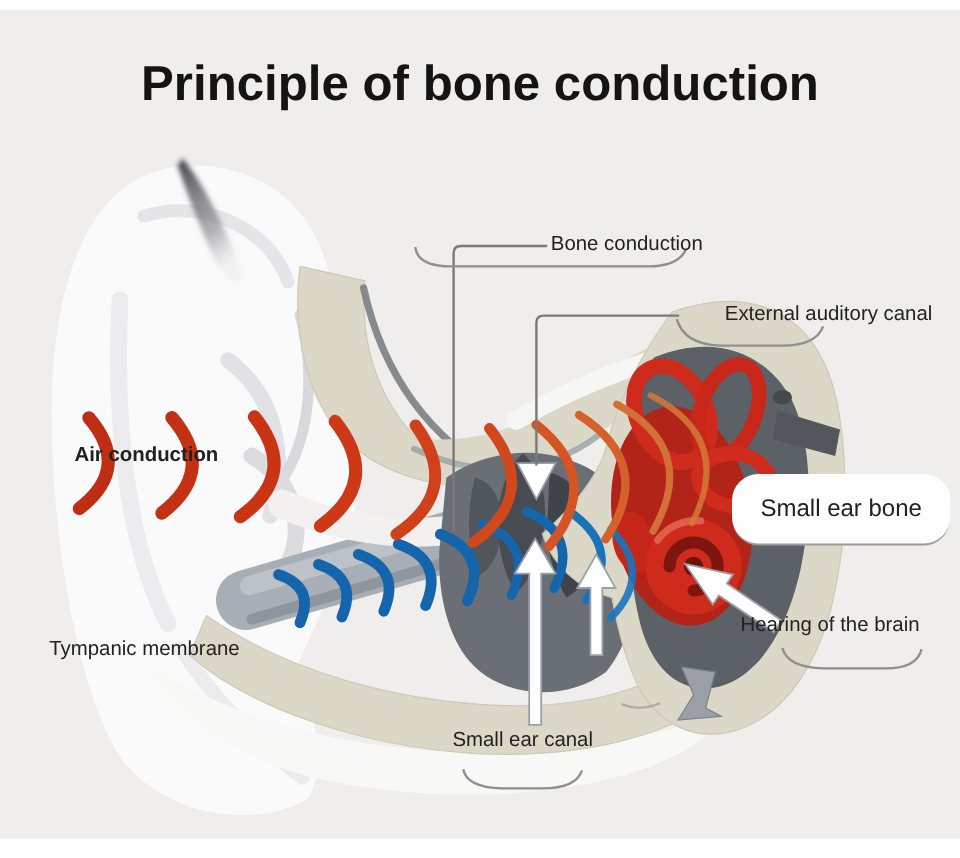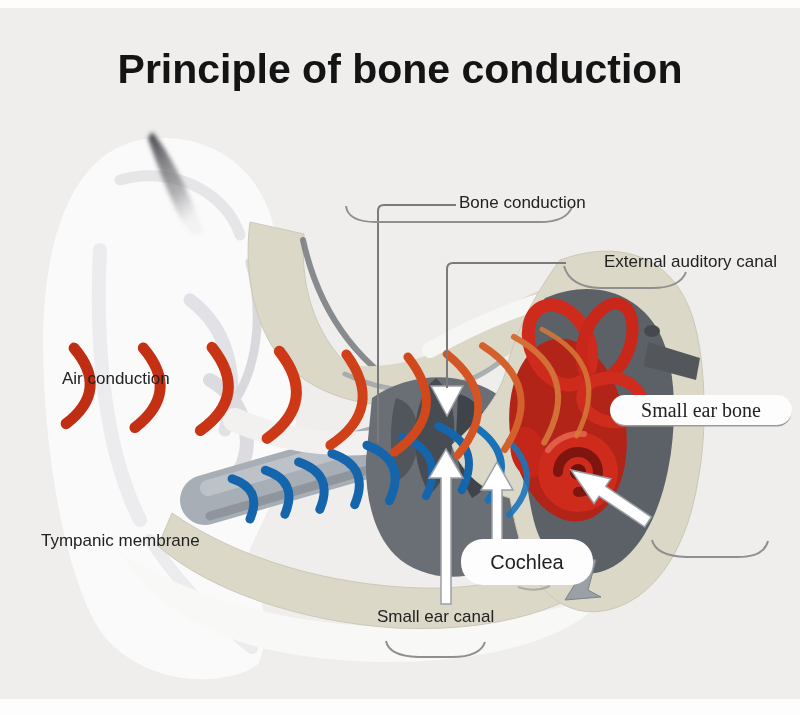--- a/index.html
+++ b/index.html
@@ -17,22 +17,22 @@
   }
   .label {
     position:absolute; color: var(--label-text, #222);
     font-size:17px; white-space:nowrap; line-height:1.15;
   }
   .bubble {
     position:absolute; background: var(--page-edge, #fdfdfd);
     border-radius:22px; display:flex; align-items:center; justify-content:center;
     color: var(--label-text, #222); font-size:20px; white-space:nowrap;
   }
-  .bubble.small-ear-bone { left:610px; top:395px; width:182px; height:30px;
-    box-shadow:0 2px 0 -0.5px #9b9b9b;font-family:Liberation Serif, serif; }
+  .bubble.small-ear-bone { left:610px; top:395px; width:182px; height:58px;
+    box-shadow:0 2px 0 -0.5px #9b9b9b; }
   .bubble.cochlea { left:461px; top:539px; width:132px; height:46px; }
   
   .bone   { fill: var(--bone-beige, #dcd8c8); }
   .leader { stroke: var(--leader-line, #7a7a7a); stroke-width:2; fill:none; }
   .swoosh { stroke:#8f8f8f; stroke-width:2; fill:none; }
   .warrow { fill:#ffffff; stroke:#9aa0a5; stroke-width:1.5; }
 </style>
 </head>
 <body>
 
@@ -187,24 +187,24 @@
       <path class="swoosh" d="M518,587 Q534,593 550,586" opacity="0.6"></path>
     </g>
   </svg>
 
   <div class="title">Principle of bone conduction</div>
 
   <div class="label" style="left:459px; top:193px;">Bone conduction</div>
 
   <div class="label" style="left:604px; top:252px;">External auditory canal</div>
 
-  <div class="label" style="left:62px; top:369px;">Air conduction</div>
+  <div class="label" style="left:62px; top:369px;font-weight:bold;">Air conduction</div>
 
   <div class="bubble small-ear-bone">Small ear bone</div>
 
+  <div class="label" style="left:617px; top:511px;">Hearing of the brain</div>
 
   <div class="label" style="left:41px; top:531px;text-align:center;">Tympanic membrane</div>
 
-  <div class="bubble cochlea">Cochlea</div>
 
   <div class="label" style="left:377px; top:607px;">Small ear canal</div>
 
 </div>
 
 </body></html>

